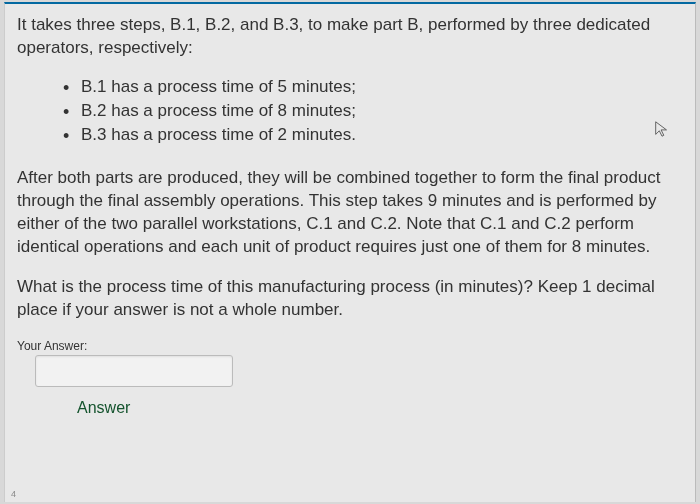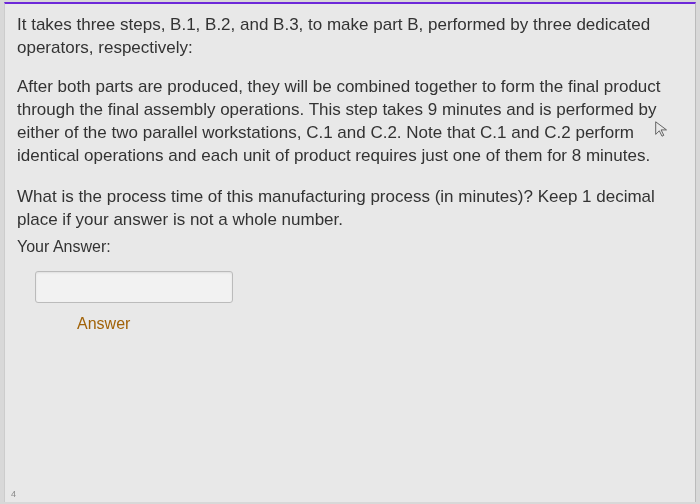--- a/index.html
+++ b/index.html
@@ -10,21 +10,21 @@
       font-family: Arial, Helvetica, sans-serif;
       font-size: 17px;
       color: #333;
       line-height: 1.35;
       padding: 2px 4px;
       overflow: hidden;
       position: relative;
     }
     .content-box {
       background: #e8e8e8;
-      border-top: 2px solid #6d28d9;
+      border-top: 2px solid #0369a1;
       border-left: 1px solid #ccc;
       border-right: 1px solid #bbb;
       padding: 10px 16px 10px 12px;
       height: 100%;
       position: relative;
     }
     .intro { margin-bottom: 16px; }
     ul.steps {
       list-style: none;
       margin: 0 0 20px 46px;
@@ -36,39 +36,39 @@
     }
     ul.steps li::before {
       content: "•";
       position: absolute;
       left: 0;
       top: 0;
       color: #333;
       font-size: 18px;
     }
     .para-after { margin-bottom: 18px; }
-    .question { margin-bottom: 4px; }
-    .answer-label { margin-bottom: 14px; font-size: 16px; }
+    .question { margin-bottom: 16px; }
+    .answer-label { font-size: 12px; }
     .input-wrap { margin-left: 18px; }
     .answer-input {
       width: 198px;
       height: 32px;
       border: 1px solid #bbb;
       background: #f2f2f2;
       border-radius: 3px;
       padding: 4px 8px;
       font-size: 16px;
       color: #333;
       box-shadow: inset 0 1px 2px rgba(0,0,0,0.08);
     }
     .field-label {
       margin-left: 60px;
       margin-top: 10px;
       font-size: 16px;
-      color: #a16207;
+      color: #14532d;
     }
     .cursor {
       position: absolute;
       top: 116px;
       right: 22px;
       width: 20px;
       height: 20px;
     }
     .cursor svg { display:block; }
     .bold { font-weight: normal; }
@@ -79,20 +79,25 @@
       font-size: 9px;
       color: #888;
     }
   </style>
 </head>
 <body>
 
 <div class="content-box">
   <p class="intro">It takes three steps, B.1, B.2, and B.3, to make part B, performed by three dedicated operators, respectively:</p>
 
+  <ul class="steps">
+    <li>B.1 has a process time of 5 minutes;</li>
+    <li>B.2 has a process time of 8 minutes;</li>
+    <li>B.3 has a process time of 2 minutes.</li>
+  </ul>
 
   <p class="para-after">
     <span>After both parts are produced, they will be combined together to form the final product through the final assembly operations. This step takes </span><span class="bold">9 minutes</span><span> and is performed by either of the two parallel workstations, C.1 and C.2. Note that C.1 and C.2 perform identical operations and each unit of product requires just one of them for 8 minutes.</span>
   </p>
 
   <p class="question">
     <span>What is the </span><span class="bold">process time</span><span> of this manufacturing process (in </span><span class="bold">minutes</span><span>)? Keep </span><span class="bold">1 decimal place</span><span> if your answer is not a whole number.</span>
   </p>
 
   <p class="answer-label">Your Answer:</p>

